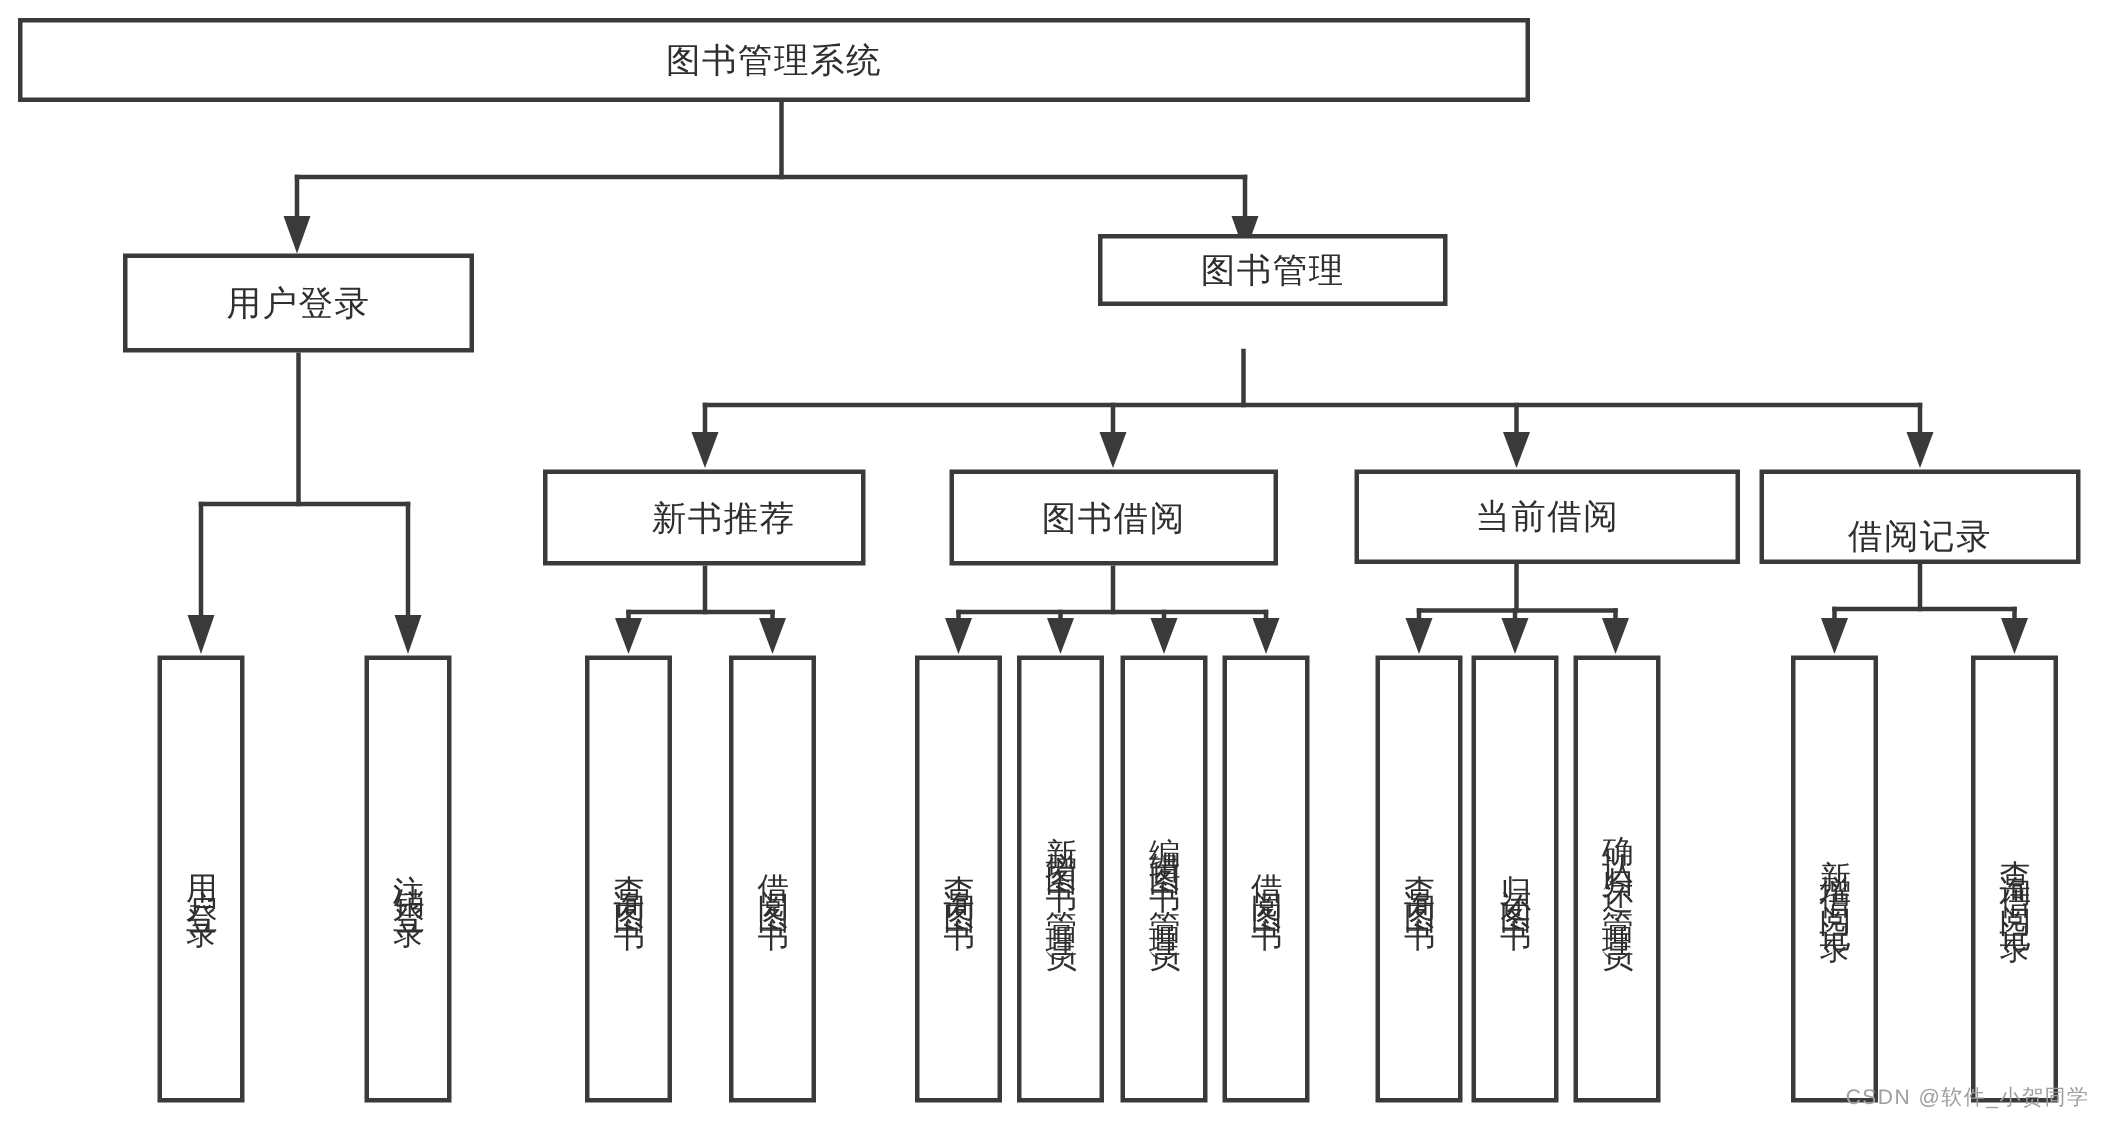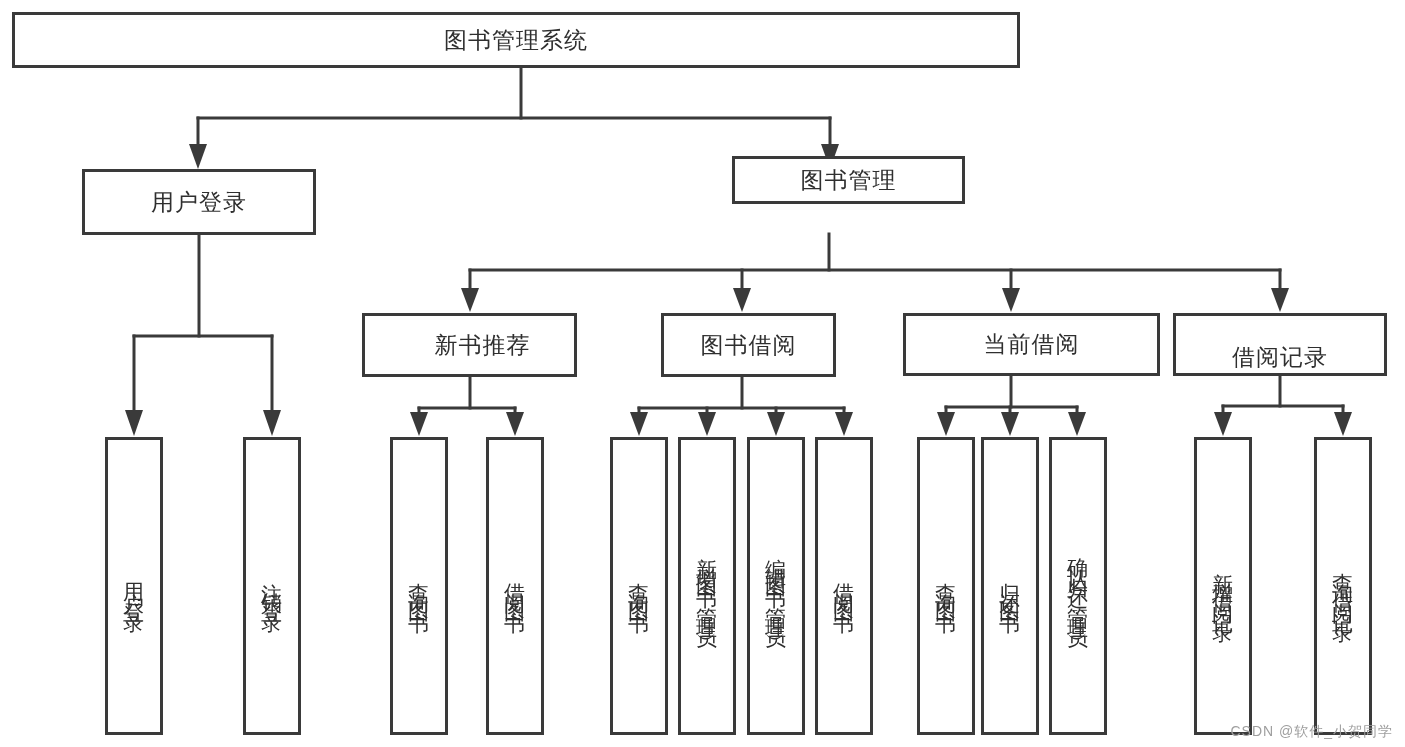--- a/index.html
+++ b/index.html
@@ -119,21 +119,21 @@
   <div class="node h-node" style="left:82px;top:169px;width:234px;height:66px;">
     <span class="label">用户登录</span>
   </div>
   <div class="node h-node" style="left:712px;top:156px;width:233px;height:48px;margin-left:20px;">
     <span class="label">图书管理</span>
   </div>
 
   <div class="node h-node" style="left:362px;top:313px;width:215px;height:64px;padding-left:26px;">
     <span class="label">新书推荐</span>
   </div>
-  <div class="node h-node" style="left:633px;top:313px;width:175px;height:64px;margin-left:28px;">
+  <div class="node h-node" style="left:633px;top:313px;width:219px;height:64px;">
     <span class="label">图书借阅</span>
   </div>
   <div class="node h-node" style="left:903px;top:313px;width:257px;height:63px;">
     <span class="label">当前借阅</span>
   </div>
   <div class="node h-node" style="left:1173px;top:313px;width:214px;height:63px;align-items:flex-end;">
     <span class="label">借阅记录</span>
   </div>
 
   <div class="node v-node" style="left:105px;top:437px;width:58px;height:298px;">

